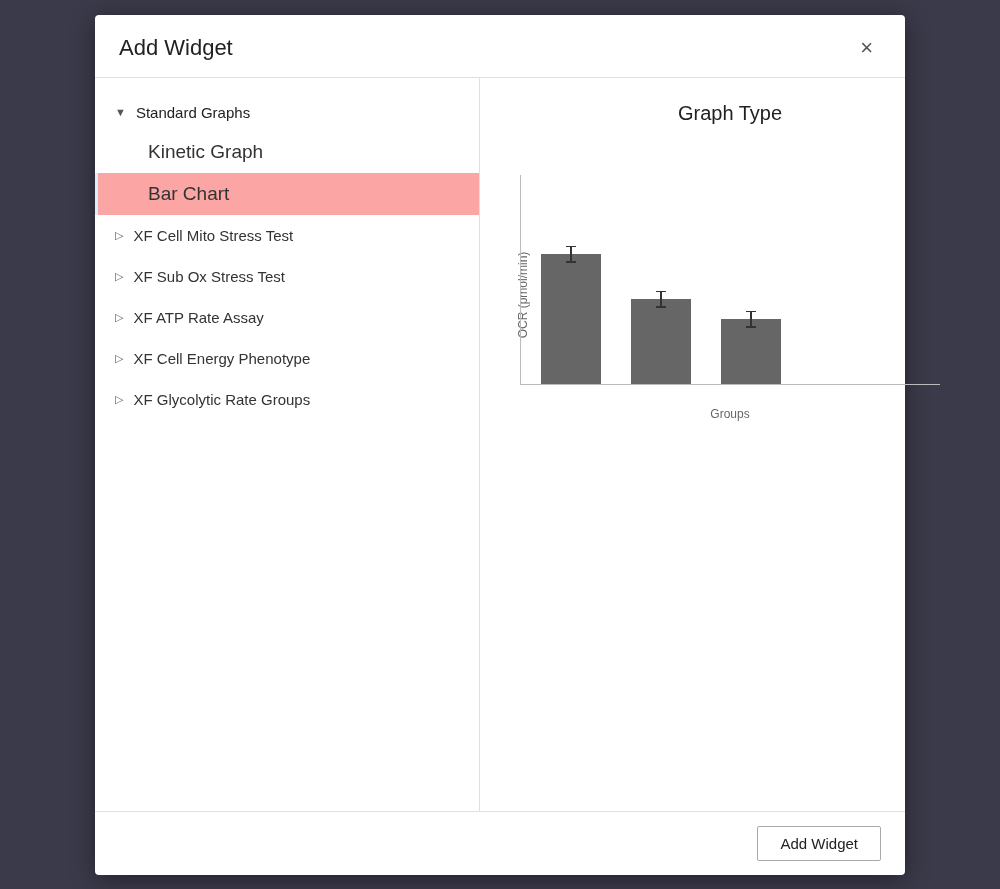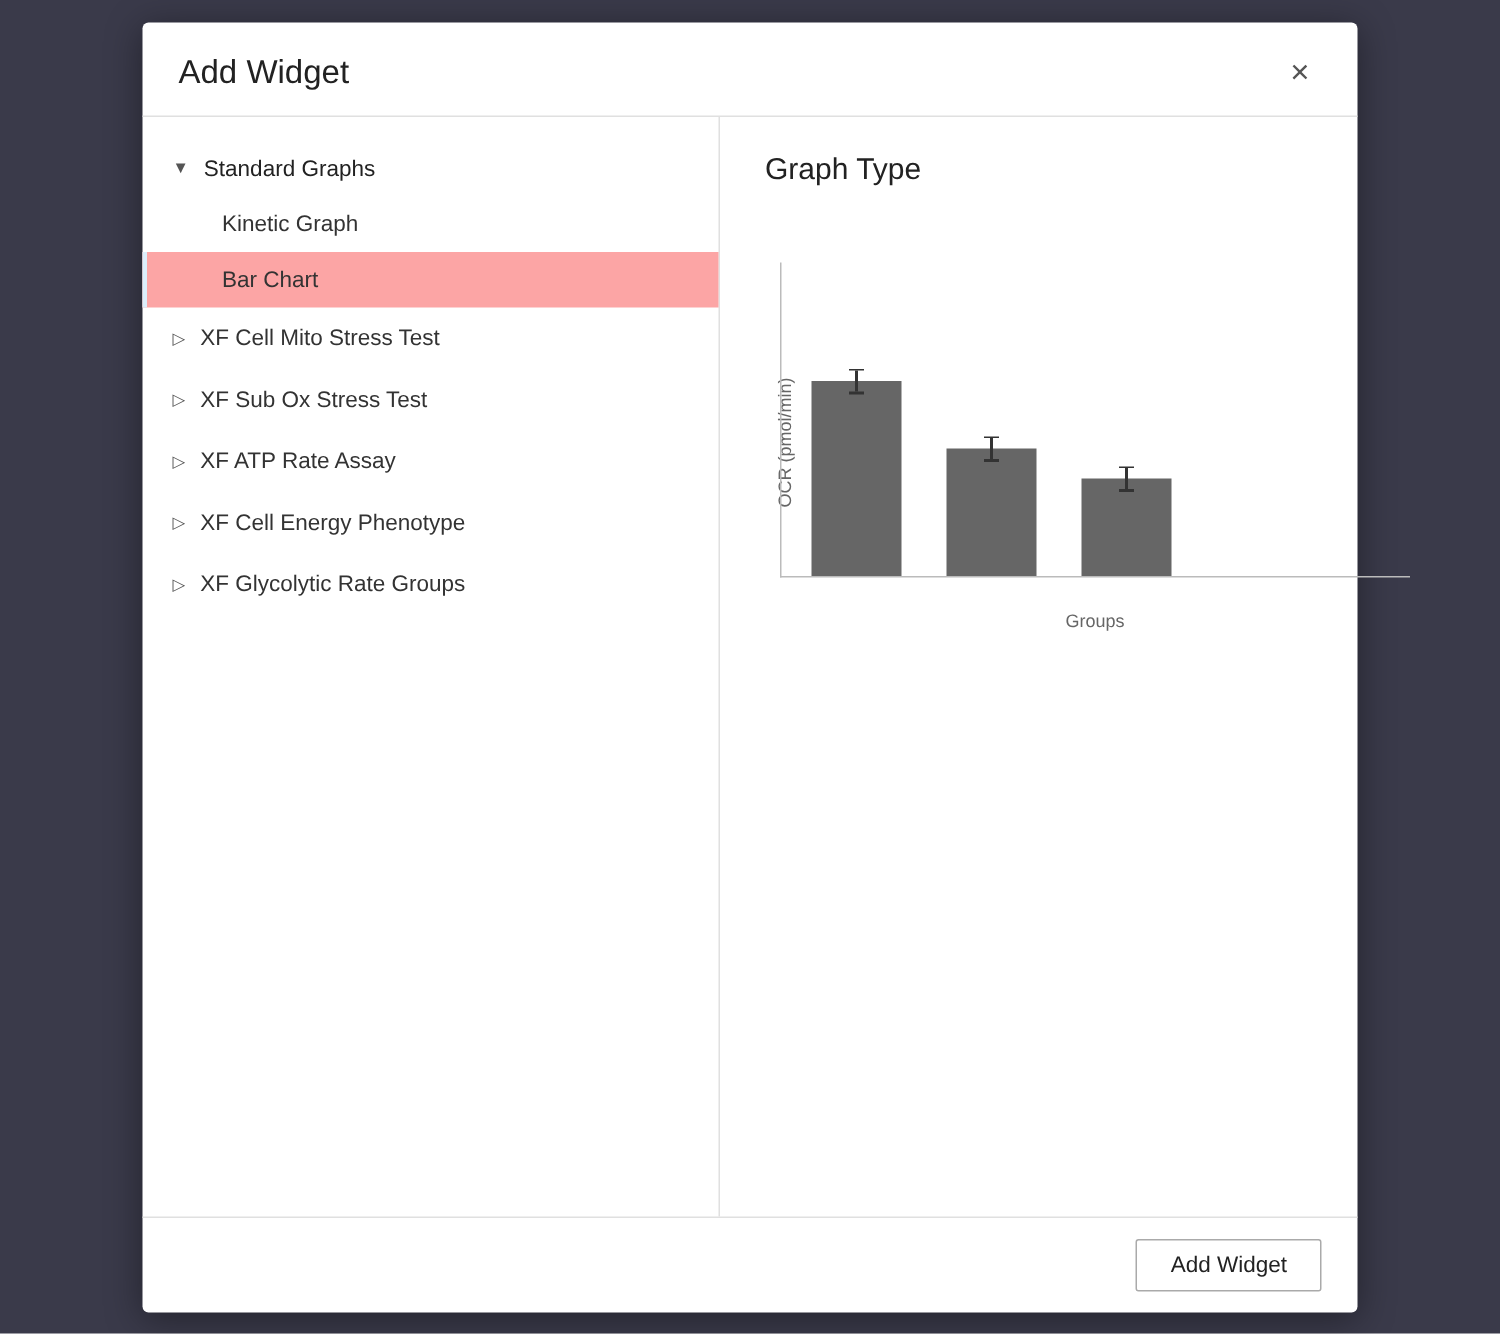--- a/index.html
+++ b/index.html
@@ -61,21 +61,21 @@
       cursor: pointer;
       user-select: none;
     }
     .sidebar-section-header .chevron {
       margin-right: 10px;
       font-size: 11px;
       color: #555;
     }
     .sidebar-item {
       padding: 10px 20px 10px 50px;
-      font-size: 15px;
+      font-size: 19px;
       color: #333;
       cursor: pointer;
       border-left: 3px solid transparent;
     }
     .sidebar-item.selected {
       background: #fca5a5;
       border-left: 3px solid #dceefb;
     }
     .sidebar-category {
       display: flex;
@@ -93,20 +93,21 @@
     }
     .main-content {
       flex: 1;
       padding: 24px 30px;
     }
     .graph-type-title {
       font-size: 20px;
       font-weight: 400;
       color: #222;
       margin-bottom: 20px;
+      text-align: center;
     }
     .chart-area {
       display: flex;
       align-items: flex-end;
       justify-content: center;
       padding: 20px 10px 10px 10px;
       position: relative;
       height: 280px;
     }
     .chart-container {

